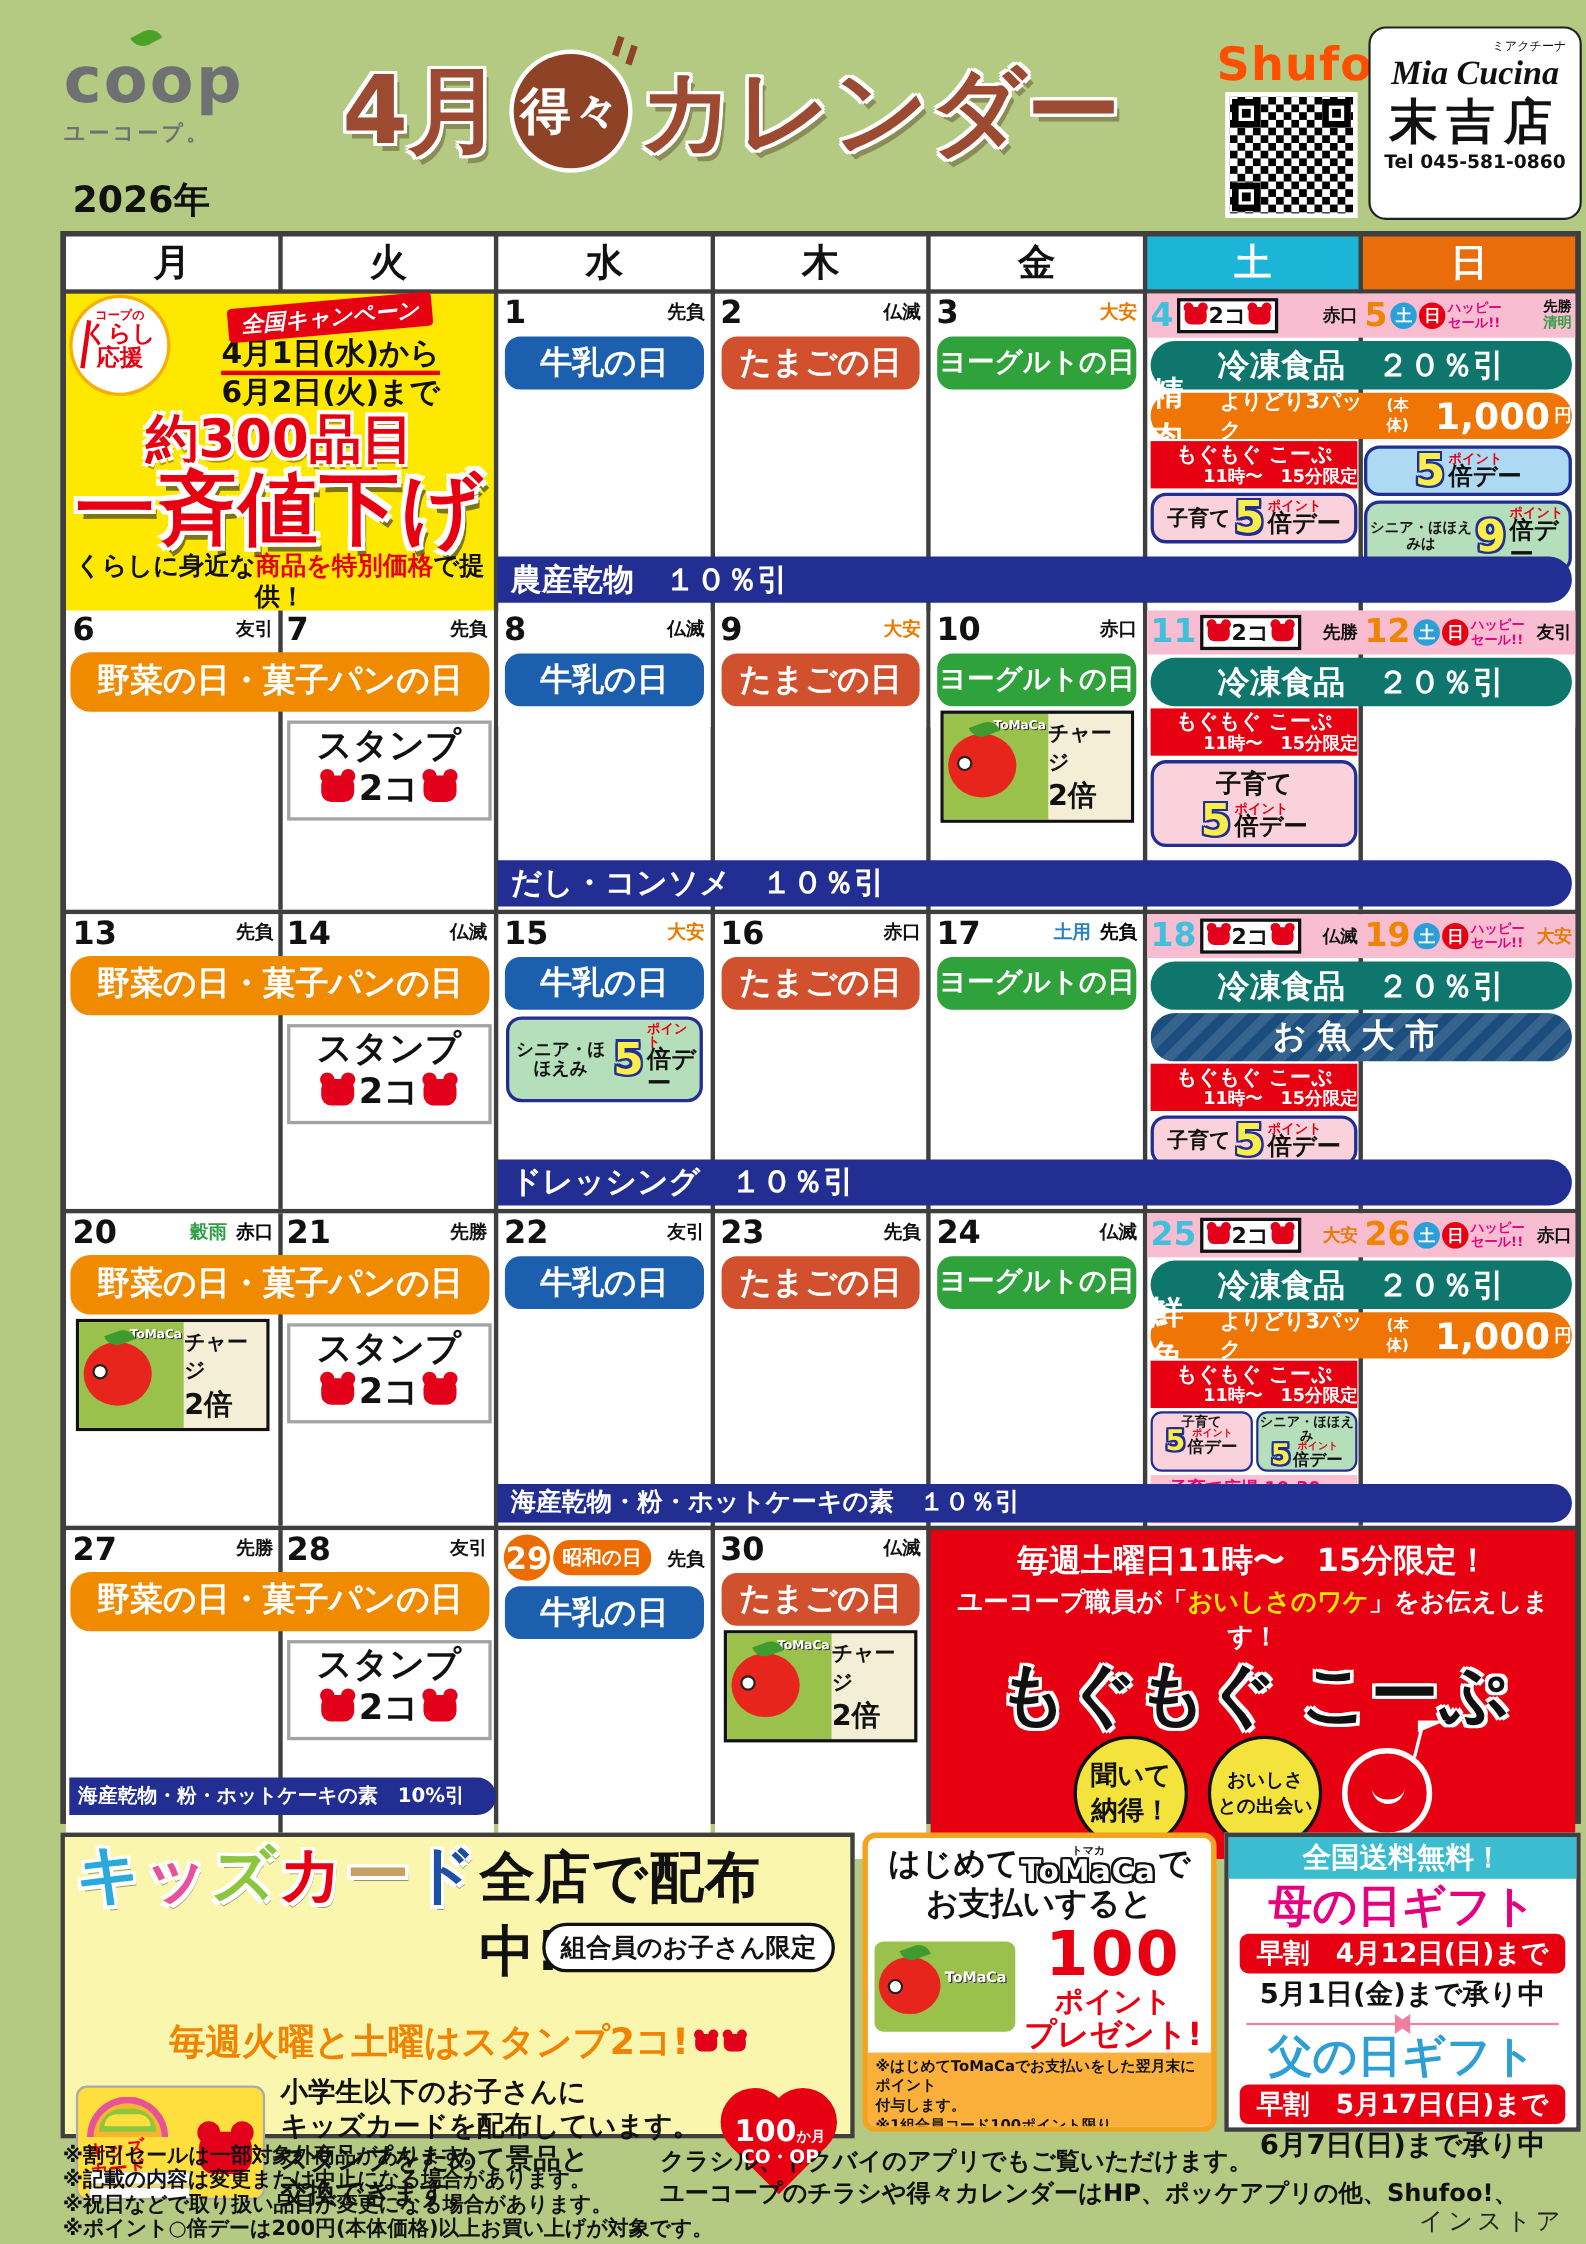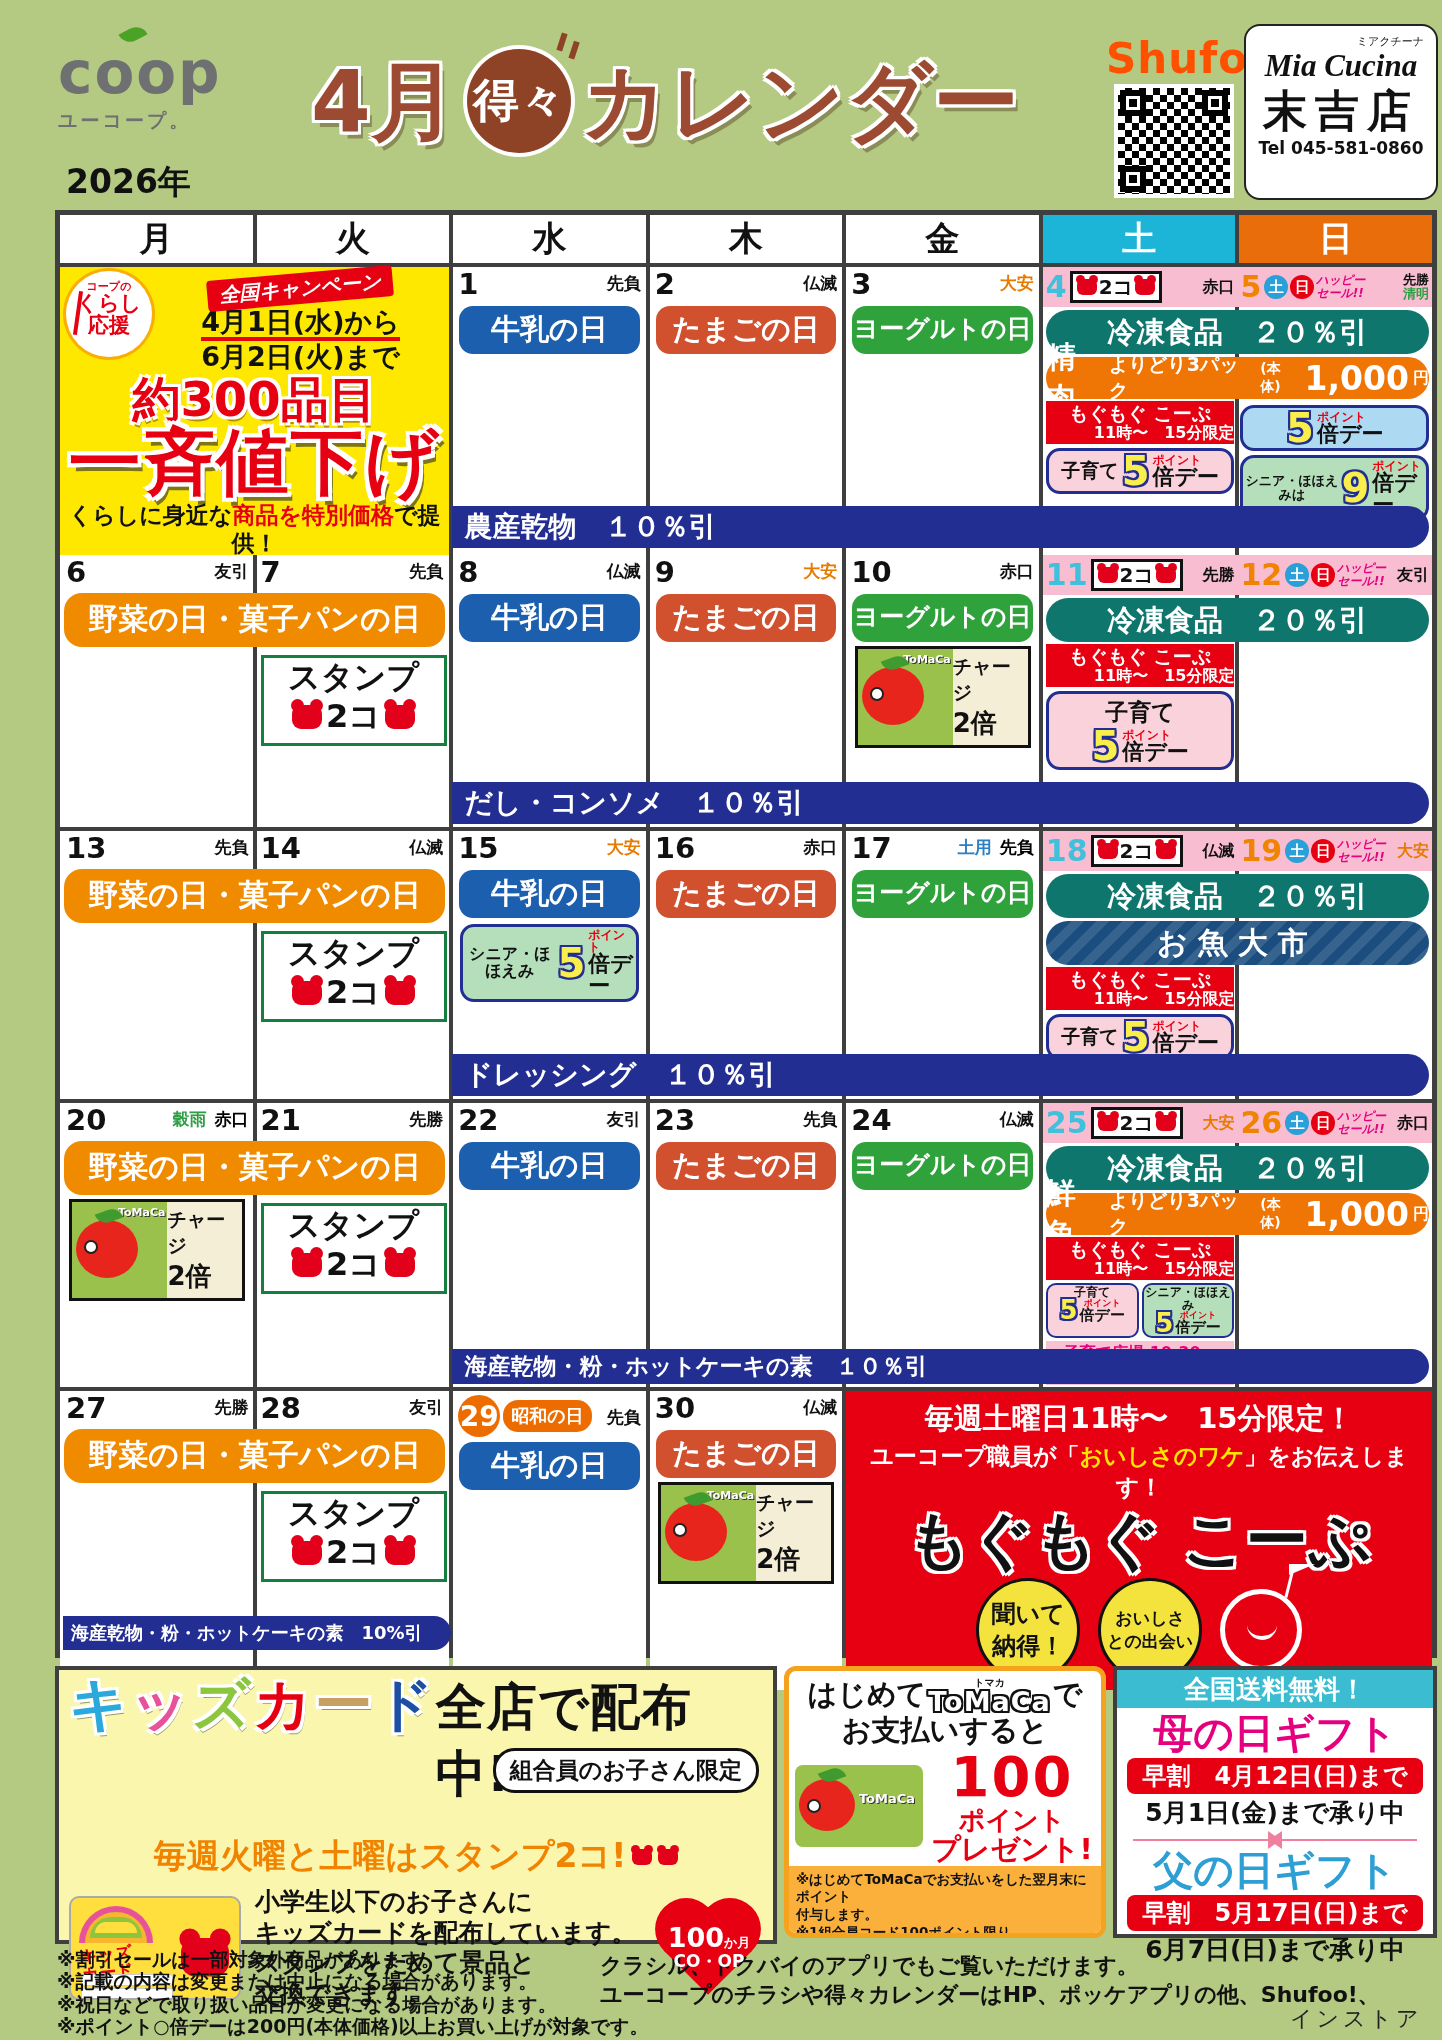--- a/index.html
+++ b/index.html
@@ -45,21 +45,21 @@
 .skg{color:#2f9e45;}.skb{color:#2b7fc3;}
 .daypill{margin:3px 1px 0;height:48px;line-height:46px;border-radius:14px;color:#fff;font-weight:bold;font-size:29px;text-align:center;}
 .milk{background:#1c5fae;}
 .egg{background:#d1512e;}
 .yogurt{background:#2fa23c;font-size:25px;}
 
 .duo{grid-column:1/3;background:#fff;position:relative;display:flex;}
 .duo-div{position:absolute;left:calc(50% - 2px);top:0;bottom:0;width:4px;background:#3f3f3f;}
 .half{width:50%;position:relative;padding:2px 6px;}
 .vegpill{position:absolute;top:38px;left:4px;right:4px;height:54px;background:#f08b00;border-radius:18px;color:#fff;font-size:30px;font-weight:bold;text-align:center;line-height:52px;z-index:2;}
-.stampbox{margin:64px auto 0;width:186px;border:3px solid #15803d;background:#fff;text-align:center;padding:2px 0 4px;}
+.stampbox{margin:64px auto 0;width:186px;border:3px solid #a3a3a3;background:#fff;text-align:center;padding:2px 0 4px;}
 .stampbox .s1{font-size:32px;font-weight:bold;line-height:1.1;color:#111;}
 .srow{display:flex;align-items:center;justify-content:center;gap:4px;}
 .srow .s2t{font-size:32px;font-weight:bold;color:#111;}
 .bear{display:inline-block;width:30px;height:24px;background:#e3001b;border-radius:9px;position:relative;}
 .bear::before,.bear::after{content:"";position:absolute;top:-6px;width:13px;height:13px;background:#e3001b;border-radius:50%;}
 .bear::before{left:-1px;}.bear::after{right:-1px;}
 .bear.sm{width:20px;height:16px;border-radius:6px;}
 .bear.sm::before,.bear.sm::after{width:9px;height:9px;top:-4px;}
 
 .tomaca{display:flex;width:176px;height:102px;border:3px solid #111;background:#fff;}
@@ -78,21 +78,21 @@
 .bhalf{width:50%;display:flex;align-items:center;gap:3px;padding:0 3px;}
 .bnum{font-size:30px;font-weight:bold;line-height:1;}
 .bnum.sat{color:#41c0dc;}.bnum.sun{color:#f08300;}
 .miniko{display:inline-flex;align-items:center;background:#fff;border:3px solid #111;padding:0 4px;font-weight:bold;font-size:20px;gap:2px;height:32px;color:#111;}
 .brk{font-size:16px;font-weight:bold;margin-left:auto;color:#111;}
 .brk.org{color:#e87a00;}
 .brks{margin-left:auto;display:flex;flex-direction:column;font-size:13px;font-weight:bold;line-height:1.1;text-align:left;color:#111;}
 .hs{display:inline-flex;align-items:center;gap:2px;}
 .hsc{display:inline-flex;width:24px;height:24px;border-radius:50%;color:#fff;font-size:15px;font-weight:bold;align-items:center;justify-content:center;}
 .hsc.b{background:#2b9fd8;}.hsc.r{background:#e60012;}
-.hst{display:inline-flex;flex-direction:column;color:#e4007f;font-size:12px;font-weight:bold;font-style:italic;line-height:1.05;}
+.hst{display:inline-flex;flex-direction:column;color:#e4007f;font-size:12px;font-weight:bold;line-height:1.05;}
 .freeze{margin:3px 3px 0;height:44px;background:#0f766e;border-radius:22px;color:#fff;font-size:29px;font-weight:bold;text-align:center;line-height:44px;position:relative;z-index:1;}
 .bigpill{margin:3px 3px 0;height:42px;background:#ef7505;border-radius:21px;color:#fff;display:flex;align-items:center;justify-content:center;gap:4px;position:relative;z-index:1;}
 .bigpill .mname{font-size:30px;font-weight:bold;}
 .bigpill .myori{font-size:19px;font-weight:bold;}
 .bigpill .mbase{font-size:14px;font-weight:bold;}
 .bigpill .mprice{font-size:33px;font-weight:bold;}
 .bigpill .myen{font-size:16px;font-weight:bold;}
 .osakana{margin:3px 3px 0;height:44px;background:#1b4e7e;background-image:repeating-linear-gradient(135deg,rgba(255,255,255,.12) 0 9px,transparent 9px 18px);border-radius:22px;color:#fff;font-size:30px;font-weight:bold;text-align:center;line-height:44px;letter-spacing:10px;font-family:"DejaVu Serif","Liberation Serif",serif;position:relative;z-index:1;}
 .sscols{display:flex;position:relative;z-index:1;}
 .sscol{width:50%;padding:2px 3px;}

